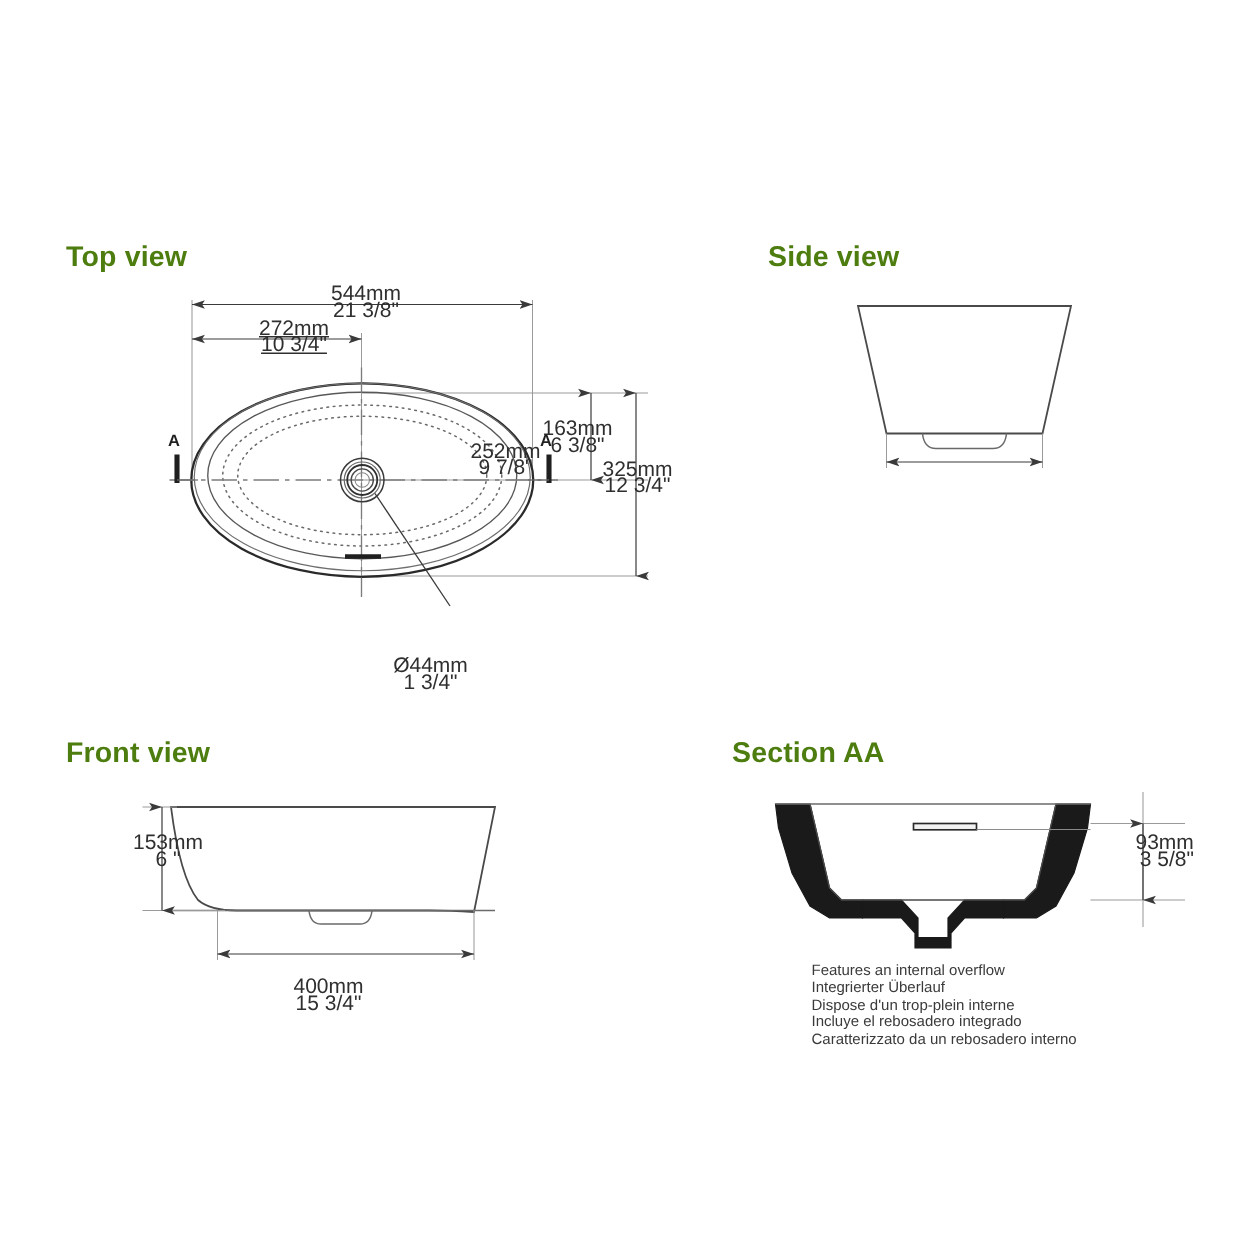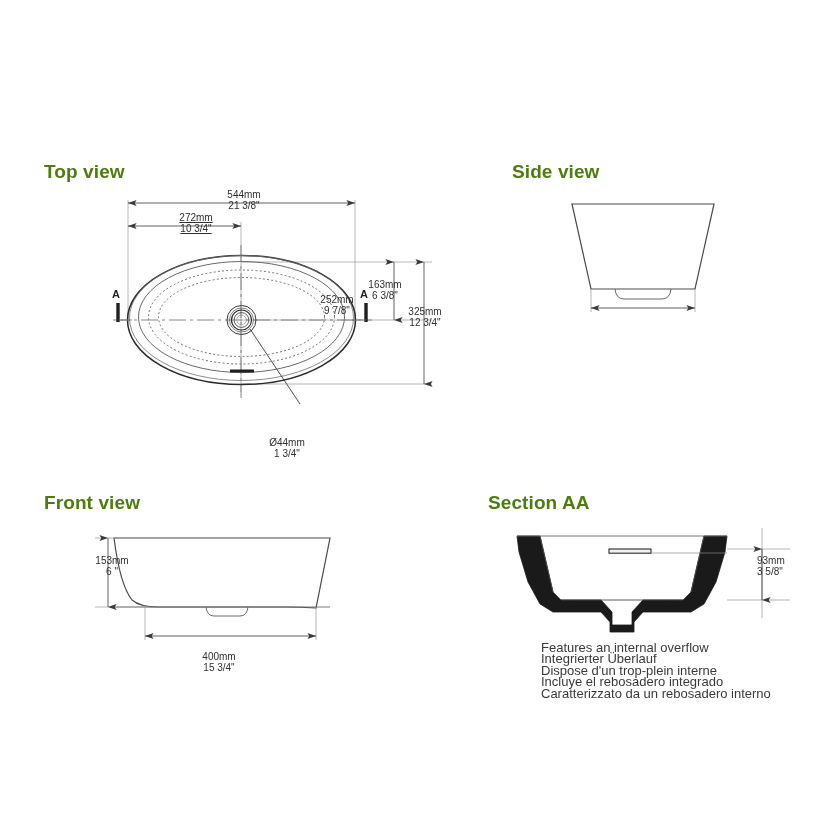--- a/index.html
+++ b/index.html
@@ -30,53 +30,53 @@
     white-space: nowrap;
   }
   #title-top-view   { left: 44px;  top: 161px; }
   #title-side-view  { left: 512px; top: 161px; }
   #title-front-view { left: 44px;  top: 492px; }
   #title-section-aa { left: 488px; top: 492px; }
 
   .dim-text {
     position: absolute;
     font-family: "Liberation Sans", sans-serif;
-    font-size: 10px;
+    font-size: 14px;
     color: #2f2f2f;
     white-space: nowrap;
     line-height: 10.6px;
   }
   .dim-text.center { text-align: center; transform: translateX(-50%); }
 
   #dim-544   { left: 244px; top: 190px; }
   #dim-272   { left: 196px; top: 213px; text-decoration: underline; }
   #dim-163   { left: 385px; top: 280px; }
   #dim-325   { left: 425px; top: 307px; }
   #dim-d44   { left: 287px; top: 406px; margin-top: 32px; }
   #dim-252   { left: 337px; top: 295px; }
   #dim-153   { left: 80px;  top: 556px; margin-left: 32px; }
   #dim-400   { left: 219px; top: 624px; margin-top: 28px; }
-  #dim-93    { left: 757px; top: 556px; }
+  #dim-93    { left: 757px; top: 556px; text-align: right; }
 
   .marker-a {
     position: absolute;
     font-family: "Liberation Sans", sans-serif;
     font-size: 11px;
     font-weight: bold;
     color: #1f1f1f;
   }
   #marker-a-left  { left: 112px; top: 288px; }
   #marker-a-right { left: 360px; top: 288px; }
 
   #overflow-note {
     position: absolute;
     left: 541px;
     top: 642px;
     font-family: "Liberation Sans", sans-serif;
-    font-size: 13px;
+    font-size: 10px;
     line-height: 11.4px;
     color: #3a3a3a;
     white-space: nowrap;
   }
   #overflow-note div { white-space: nowrap; }
 </style>
 </head>
 <body>
 
 <svg id="sheet" viewBox="0 0 840 840" xmlns="http://www.w3.org/2000/svg">

